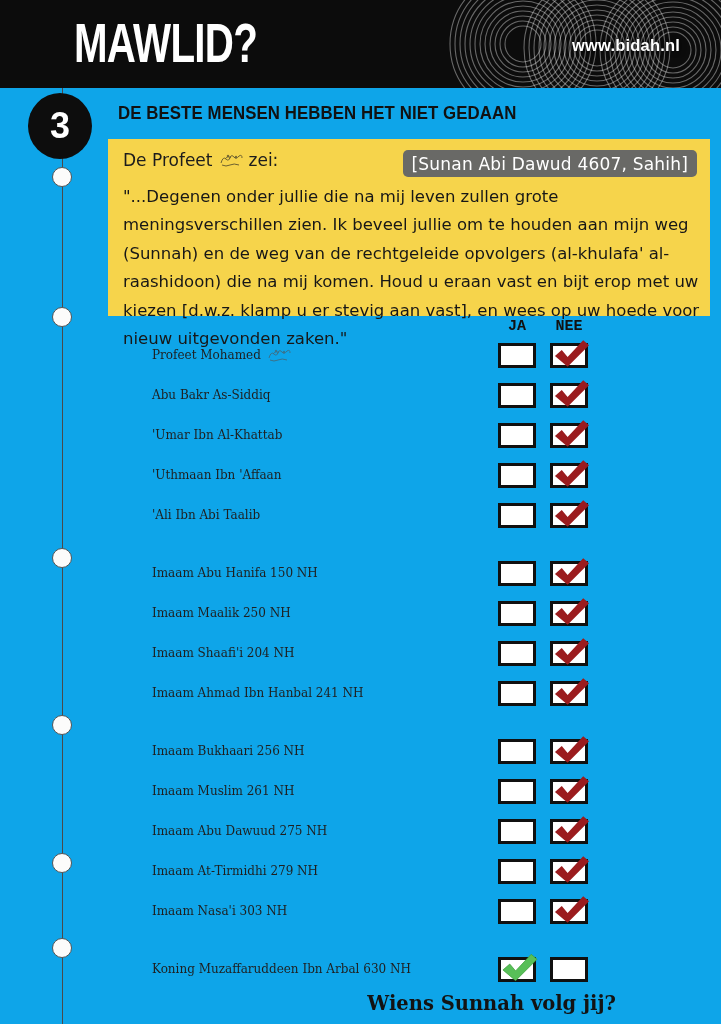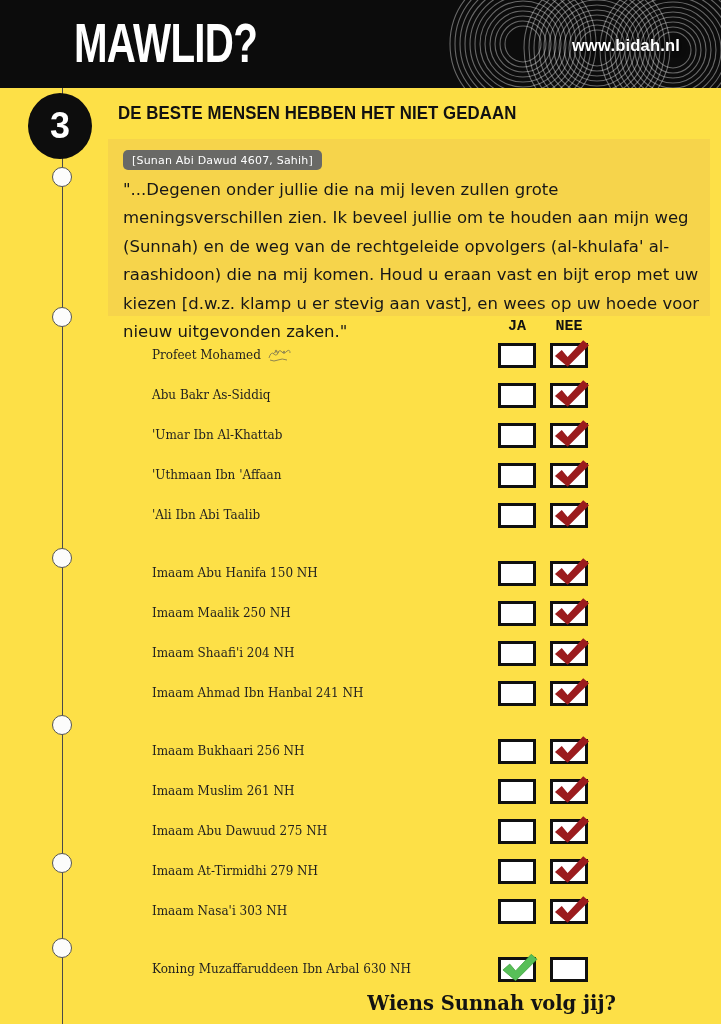--- a/index.html
+++ b/index.html
@@ -1,37 +1,37 @@
 <!DOCTYPE html>
 <html><head>
 <meta charset="utf-8">
 <style>
   html,body { margin:0; padding:0; }
   body { font-family:"DejaVu Sans", sans-serif; }
-  .page { position:relative; width:721px; height:1024px; background:#fde047; overflow:hidden; }
+  .page { position:relative; width:721px; height:1024px; background:#0ea5e9; overflow:hidden; }
 
   
   .header { position:absolute; left:0; top:0; width:721px; height:88px; background:var(--header-black,#0c0c0c); overflow:hidden; }
   .header-title { position:absolute; left:74px; top:10px; color:#fff; font-family:"Liberation Sans",sans-serif; font-weight:bold; font-size:56px; letter-spacing:-1px; transform:scaleX(0.72); transform-origin:left center; white-space:nowrap; }
   .rings-svg { position:absolute; right:0; top:0; }
   .site-link { position:absolute; left:572px; top:36px; color:#fff; font-family:"Liberation Sans",sans-serif; font-weight:bold; font-size:16.5px; letter-spacing:0.2px; text-shadow:0 0 6px rgba(0,0,0,0.9); }
 
   
   .timeline-line { position:absolute; left:62px; top:88px; width:1px; height:936px; background:#4a4a4a; }
   .step-circle { position:absolute; left:28px; top:93px; width:64px; height:66px; border-radius:50%; background:#0d0d0d; color:#fff; font-family:"Liberation Sans",sans-serif; font-weight:bold; font-size:36px; display:flex; align-items:center; justify-content:center; z-index:2; }
   .tl-dot { position:absolute; width:20px; height:20px; border:1.5px solid #555; border-radius:50%; background:#fcfcfb; left:52px; z-index:2; box-sizing:border-box; }
 
   
   .section-title { position:absolute; left:118px; top:103px; font-family:"Liberation Sans",sans-serif; font-weight:bold; font-size:17.5px; color:#111; letter-spacing:0.1px; transform:scaleX(0.96); transform-origin:left center; white-space:nowrap; }
 
   
   .quote-box { position:absolute; left:108px; top:139px; width:602px; height:177px; background:var(--accent-yellow,#f6d44b); box-sizing:border-box; padding:11px 13px 0 15px; }
   .quote-head { display:flex; justify-content:space-between; align-items:flex-start; }
   .quote-intro { font-size:17px; color:#1c1c1c; display:flex; align-items:center; gap:6px; }
-  .citation-badge { background:var(--badge-gray,#696966); color:#fff; font-size:11px; padding:4px 9px 3px 9px; border-radius:5px; letter-spacing:0.2px; white-space:nowrap; }
+  .citation-badge { background:var(--badge-gray,#696966); color:#fff; font-size:17px; padding:4px 9px 3px 9px; border-radius:5px; letter-spacing:0.2px; white-space:nowrap; }
   .quote-body { margin-top:6px; width:578px; font-size:16.5px; line-height:28.4px; color:#171717; }
 
   
   .checklist { position:absolute; left:0; top:335px; width:650px; }
   .cl-header { position:absolute; left:0; top:-17px; width:650px; display:grid; grid-template-columns:152px 346px 52px 52px; }
   .cl-header .col-label { font-family:Liberation Mono, monospace; font-weight:bold; font-size:15px; color:#111; width:38px; text-align:center; }
   .group { }
   .group + .group { margin-top:18px; }
   .row { display:grid; grid-template-columns:152px 346px 52px 52px; height:40px; align-items:center; }
   .cell-name { font-family:"DejaVu Serif",serif; font-size:12px; color:#1f1f1f; white-space:nowrap; display:flex; align-items:center; gap:6px; }
@@ -106,20 +106,33 @@
   <div class="tl-dot" style="top:307px"></div>
   <div class="tl-dot" style="top:548px"></div>
   <div class="tl-dot" style="top:715px"></div>
   <div class="tl-dot" style="top:853px"></div>
   <div class="tl-dot" style="top:938px"></div>
 
   <div class="section-title">DE BESTE MENSEN HEBBEN HET NIET GEDAAN</div>
 
   <div class="quote-box">
     <div class="quote-head">
+      <div class="quote-intro">
+        <span>De Profeet</span>
+        <svg class="honorific-svg" width="24" height="16" viewBox="0 0 24 16">
+          <g fill="none" stroke="#222" stroke-width="1">
+            <path d="M2 11 q2 -7 5 -4 t4 -2 q2 -3 4 0 t5 -1 q3 -2 3 2"></path>
+            <path d="M3 13 q4 2 8 0 t9 0"></path>
+            <path d="M6 7 q3 -4 6 -1"></path>
+            <circle cx="9" cy="4" r="0.8" fill="#222"></circle>
+            <circle cx="17" cy="5" r="0.8" fill="#222"></circle>
+          </g>
+        </svg>
+        <span>zei:</span>
+      </div>
       <div class="citation-badge">[Sunan Abi Dawud 4607, Sahih]</div>
     </div>
     <div class="quote-body">"...Degenen onder jullie die na mij leven zullen grote meningsverschillen zien. Ik beveel jullie om te houden aan mijn weg (Sunnah) en de weg van de rechtgeleide opvolgers (al-khulafa' al-raashidoon) die na mij komen. Houd u eraan vast en bijt erop met uw kiezen [d.w.z. klamp u er stevig aan vast], en wees op uw hoede voor nieuw uitgevonden zaken."</div>
   </div>
 
   <div class="checklist">
     <div class="cl-header">
       <div></div>
         <div></div>
       <div class="col-label">JA</div>

